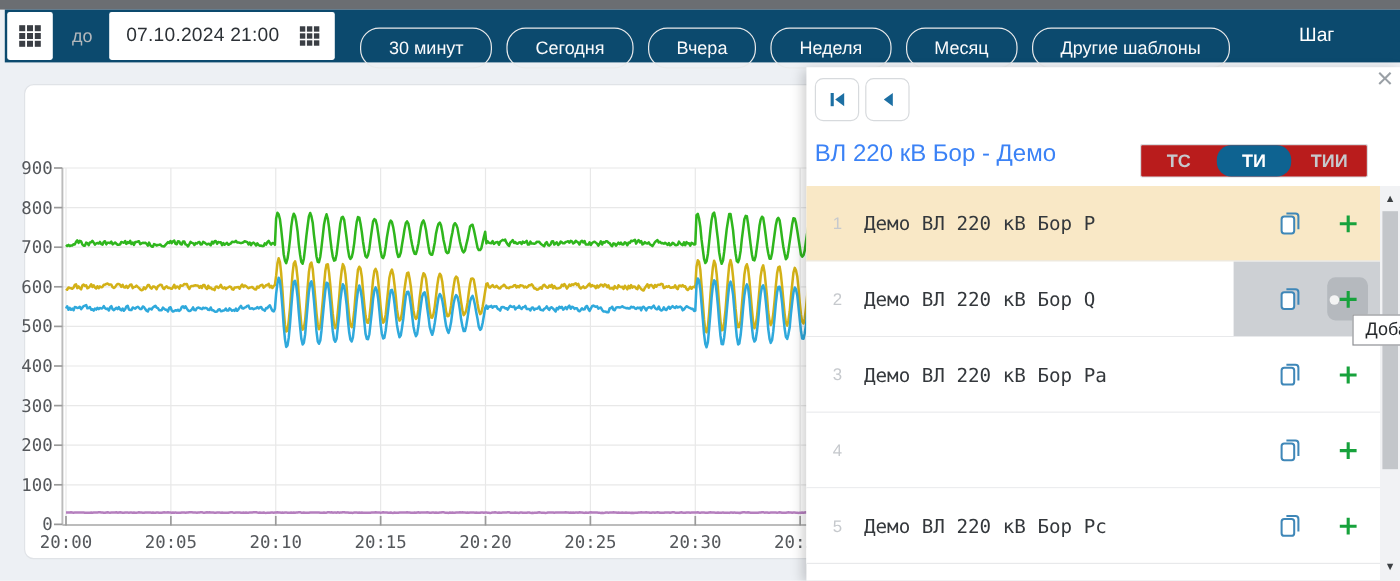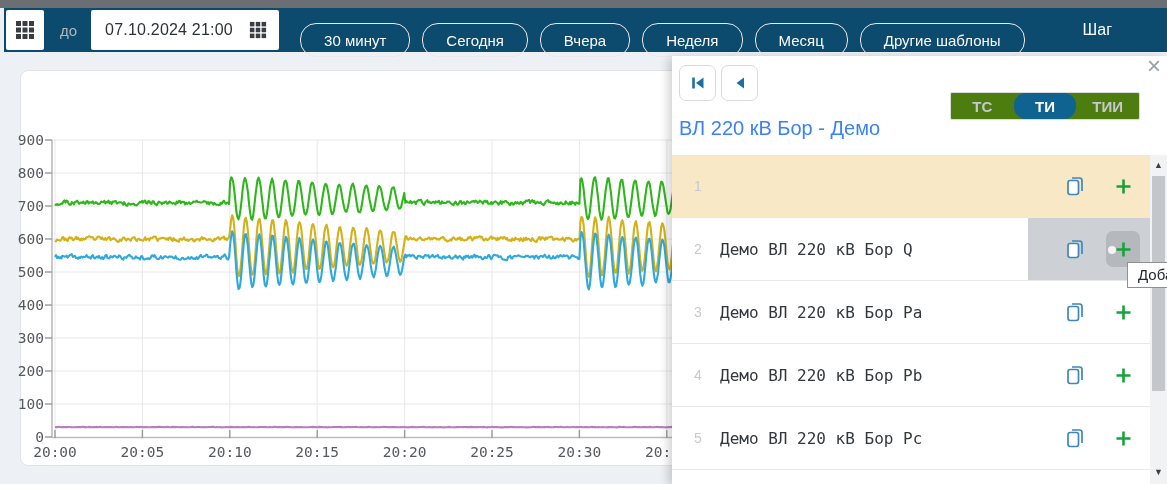--- a/index.html
+++ b/index.html
@@ -36,22 +36,22 @@
 
   
   .panel { position:absolute; left:672px; top:56px; width:495px; height:428px; background:#fff;
            box-shadow:-3px 2px 10px rgba(0,0,0,.2); z-index:7; }
   .panel-close { position:absolute; top:-2px; right:6px; font-size:24px; color:#9aa0a6; cursor:pointer;
                  line-height:1; font-weight:400; }
   .nav-row { position:absolute; left:7px; top:9px; display:flex; gap:5px; }
   .nav-btn { width:37px; height:36px; background:#fff; border:1px solid #d7dadd; border-radius:7px;
              display:flex; align-items:center; justify-content:center; cursor:pointer; }
   .panel-title { position:absolute; left:7px; top:61px; font-size:20px; color:#3b82f6; }
-  .tabs { position:absolute; right:27px; top:36px; width:190px; height:28px; border:1px solid #d9dcdf;
-          border-radius:2px; display:flex; background:#4d7c0f; }
+  .tabs { position:absolute; right:27px; top:64px; width:190px; height:28px; border:1px solid #d9dcdf;
+          border-radius:2px; display:flex; background:#b91c1c; }
   .tab { flex:1; display:flex; align-items:center; justify-content:center; font-size:15px;
          font-weight:700; color:#c6c9cd; cursor:pointer; }
   .tab.active { background:#0e6391; color:#ffffff;border-radius:12px; }
 
   .list { position:absolute; left:0; top:99px; width:478px; }
   .row { position:relative; height:63px; border-bottom:1px solid #e8e9eb; display:flex; align-items:center; background:#fff; }
   .row.highlight { background:#f9e8c6; }
   .row-num { width:26px; margin-left:22px; color:#c6c9cd; font-size:14px; flex:none; }
   .row-label { font-family:"DejaVu Sans Mono",monospace; font-size:16px; color:#34383c; white-space:nowrap; }
   .row-actions { margin-left:auto; display:flex; align-items:center; gap:14px; margin-right:10px; z-index:1; }
@@ -193,20 +193,21 @@
   </div>
   <div class="panel-title">ВЛ 220 кВ Бор - Демо</div>
   <div class="tabs" id="tabs">
       <div class="tab">ТС</div>
       <div class="tab active">ТИ</div>
       <div class="tab">ТИИ</div>
     </div>
   <div class="list" id="list">
   <div class="row highlight">
     <span class="row-num">1</span>
+    <span class="row-label">Демо ВЛ 220 кВ Бор P</span>
     <span class="row-actions">
       <button class="copy-btn">
         <svg width="22" height="24" viewBox="0 0 22 24">
           <path d="M8 4 h7.5 a2.5 2.5 0 0 1 2.5 2.5 V17" fill="none" stroke="#3f87b8" stroke-width="1.7"></path>
           <rect x="4" y="6.5" width="10.5" height="14" rx="2.2" fill="#fff" stroke="#3f87b8" stroke-width="1.7"></rect>
         </svg>
       </button>
       <button class="plus-btn">
         <svg width="17" height="17" viewBox="0 0 17 17">
           <path d="M8.5 1.5 V15.5 M1.5 8.5 H15.5" stroke="#17a23c" stroke-width="2.6"></path>
@@ -248,21 +249,20 @@
       <button class="plus-btn">
         <svg width="17" height="17" viewBox="0 0 17 17">
           <path d="M8.5 1.5 V15.5 M1.5 8.5 H15.5" stroke="#17a23c" stroke-width="2.6"></path>
         </svg>
       </button>
     </span>
   </div>
 
   <div class="row">
     <span class="row-num">4</span>
-    <span class="row-label">Демо ВЛ 220 кВ Бор Pb</span>
     <span class="row-actions">
       <button class="copy-btn">
         <svg width="22" height="24" viewBox="0 0 22 24">
           <path d="M8 4 h7.5 a2.5 2.5 0 0 1 2.5 2.5 V17" fill="none" stroke="#3f87b8" stroke-width="1.7"></path>
           <rect x="4" y="6.5" width="10.5" height="14" rx="2.2" fill="#fff" stroke="#3f87b8" stroke-width="1.7"></rect>
         </svg>
       </button>
       <button class="plus-btn">
         <svg width="17" height="17" viewBox="0 0 17 17">
           <path d="M8.5 1.5 V15.5 M1.5 8.5 H15.5" stroke="#17a23c" stroke-width="2.6"></path>

